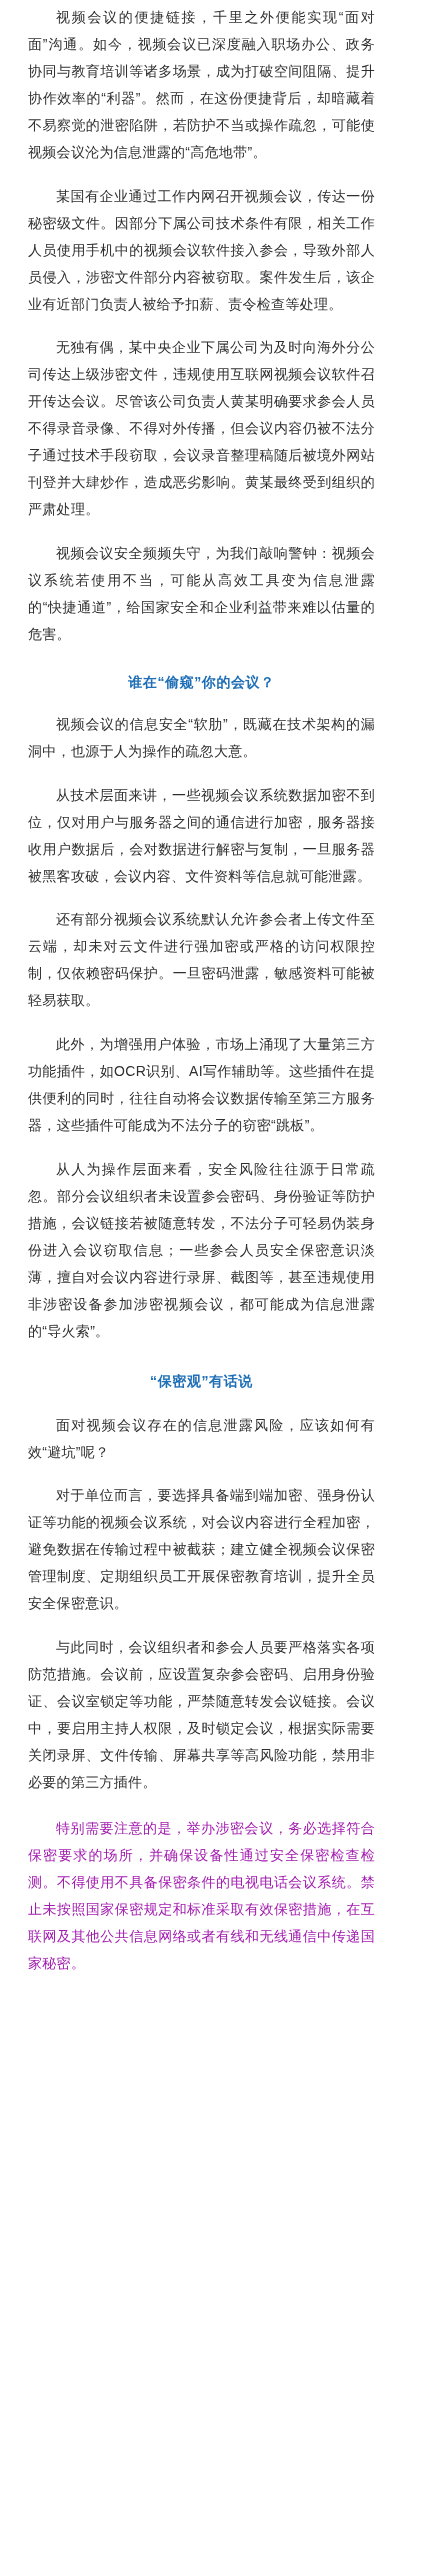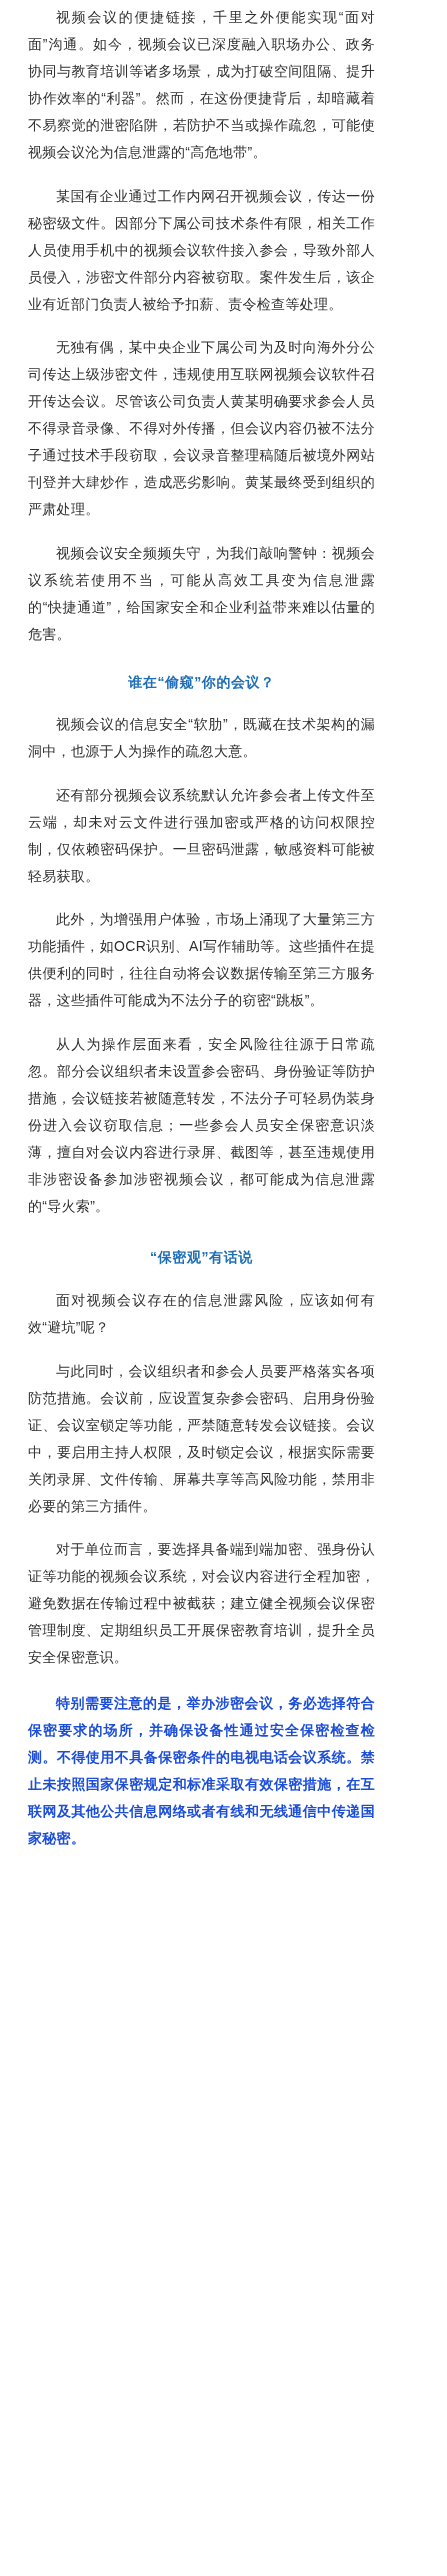--- a/index.html
+++ b/index.html
@@ -40,43 +40,44 @@
     margin: 22px 0 16.7px 0;
     letter-spacing: 0.6px;
   }
   h2.section-title .line {
     display: block;
   }
   h2.section-title.single {
     margin: 24.4px 0 18px 0;
   }
   p.para.warning {
-    color: #1d4ed8;
-    font-weight: bold;
+    color: #a21caf;
+    font-weight: normal;
     margin-top: 19px;
   }
 </style>
 </head>
 <body>
 
 <div class="article">
   <div id="content-root">
       <p class="para first">视频会议的便捷链接，千里之外便能实现“面对面”沟通。如今，视频会议已深度融入职场办公、政务协同与教育培训等诸多场景，成为打破空间阻隔、提升协作效率的“利器”。然而，在这份便捷背后，却暗藏着不易察觉的泄密陷阱，若防护不当或操作疏忽，可能使视频会议沦为信息泄露的“高危地带”。</p>
       <p class="para">某国有企业通过工作内网召开视频会议，传达一份秘密级文件。因部分下属公司技术条件有限，相关工作人员使用手机中的视频会议软件接入参会，导致外部人员侵入，涉密文件部分内容被窃取。案件发生后，该企业有近部门负责人被给予扣薪、责令检查等处理。</p>
       <p class="para">无独有偶，某中央企业下属公司为及时向海外分公司传达上级涉密文件，违规使用互联网视频会议软件召开传达会议。尽管该公司负责人黄某明确要求参会人员不得录音录像、不得对外传播，但会议内容仍被不法分子通过技术手段窃取，会议录音整理稿随后被境外网站刊登并大肆炒作，造成恶劣影响。黄某最终受到组织的严肃处理。</p>
       <p class="para">视频会议安全频频失守，为我们敲响警钟：视频会议系统若使用不当，可能从高效工具变为信息泄露的“快捷通道”，给国家安全和企业利益带来难以估量的危害。</p>
       <h2 class="section-title">
         <span class="line">谁在“偷窥”你的会议？</span>
       </h2>
       <p class="para">视频会议的信息安全“软肋”，既藏在技术架构的漏洞中，也源于人为操作的疏忽大意。</p>
+      <p class="para">从技术层面来讲，一些视频会议系统数据加密不到位，仅对用户与服务器之间的通信进行加密，服务器接收用户数据后，会对数据进行解密与复制，一旦服务器被黑客攻破，会议内容、文件资料等信息就可能泄露。</p>
       <p class="para">还有部分视频会议系统默认允许参会者上传文件至云端，却未对云文件进行强加密或严格的访问权限控制，仅依赖密码保护。一旦密码泄露，敏感资料可能被轻易获取。</p>
       <p class="para">此外，为增强用户体验，市场上涌现了大量第三方功能插件，如OCR识别、AI写作辅助等。这些插件在提供便利的同时，往往自动将会议数据传输至第三方服务器，这些插件可能成为不法分子的窃密“跳板”。</p>
       <p class="para">从人为操作层面来看，安全风险往往源于日常疏忽。部分会议组织者未设置参会密码、身份验证等防护措施，会议链接若被随意转发，不法分子可轻易伪装身份进入会议窃取信息；一些参会人员安全保密意识淡薄，擅自对会议内容进行录屏、截图等，甚至违规使用非涉密设备参加涉密视频会议，都可能成为信息泄露的“导火索”。</p>
       <h2 class="section-title single">
         <span class="line">“保密观”有话说</span>
       </h2>
       <p class="para">面对视频会议存在的信息泄露风险，应该如何有效“避坑”呢？</p>
+      <p class="para">对于单位而言，要选择具备端到端加密、强身份认证等功能的视频会议系统，对会议内容进行全程加密，避免数据在传输过程中被截获；建立健全视频会议保密管理制度、定期组织员工开展保密教育培训，提升全员安全保密意识。</p>
       <p class="para">与此同时，会议组织者和参会人员要严格落实各项防范措施。会议前，应设置复杂参会密码、启用身份验证、会议室锁定等功能，严禁随意转发会议链接。会议中，要启用主持人权限，及时锁定会议，根据实际需要关闭录屏、文件传输、屏幕共享等高风险功能，禁用非必要的第三方插件。</p>
-      <p class="para">对于单位而言，要选择具备端到端加密、强身份认证等功能的视频会议系统，对会议内容进行全程加密，避免数据在传输过程中被截获；建立健全视频会议保密管理制度、定期组织员工开展保密教育培训，提升全员安全保密意识。</p>
       <p class="para warning">特别需要注意的是，举办涉密会议，务必选择符合保密要求的场所，并确保设备性通过安全保密检查检测。不得使用不具备保密条件的电视电话会议系统。禁止未按照国家保密规定和标准采取有效保密措施，在互联网及其他公共信息网络或者有线和无线通信中传递国家秘密。</p>
     </div>
 </div>
 
 
 </body></html>

